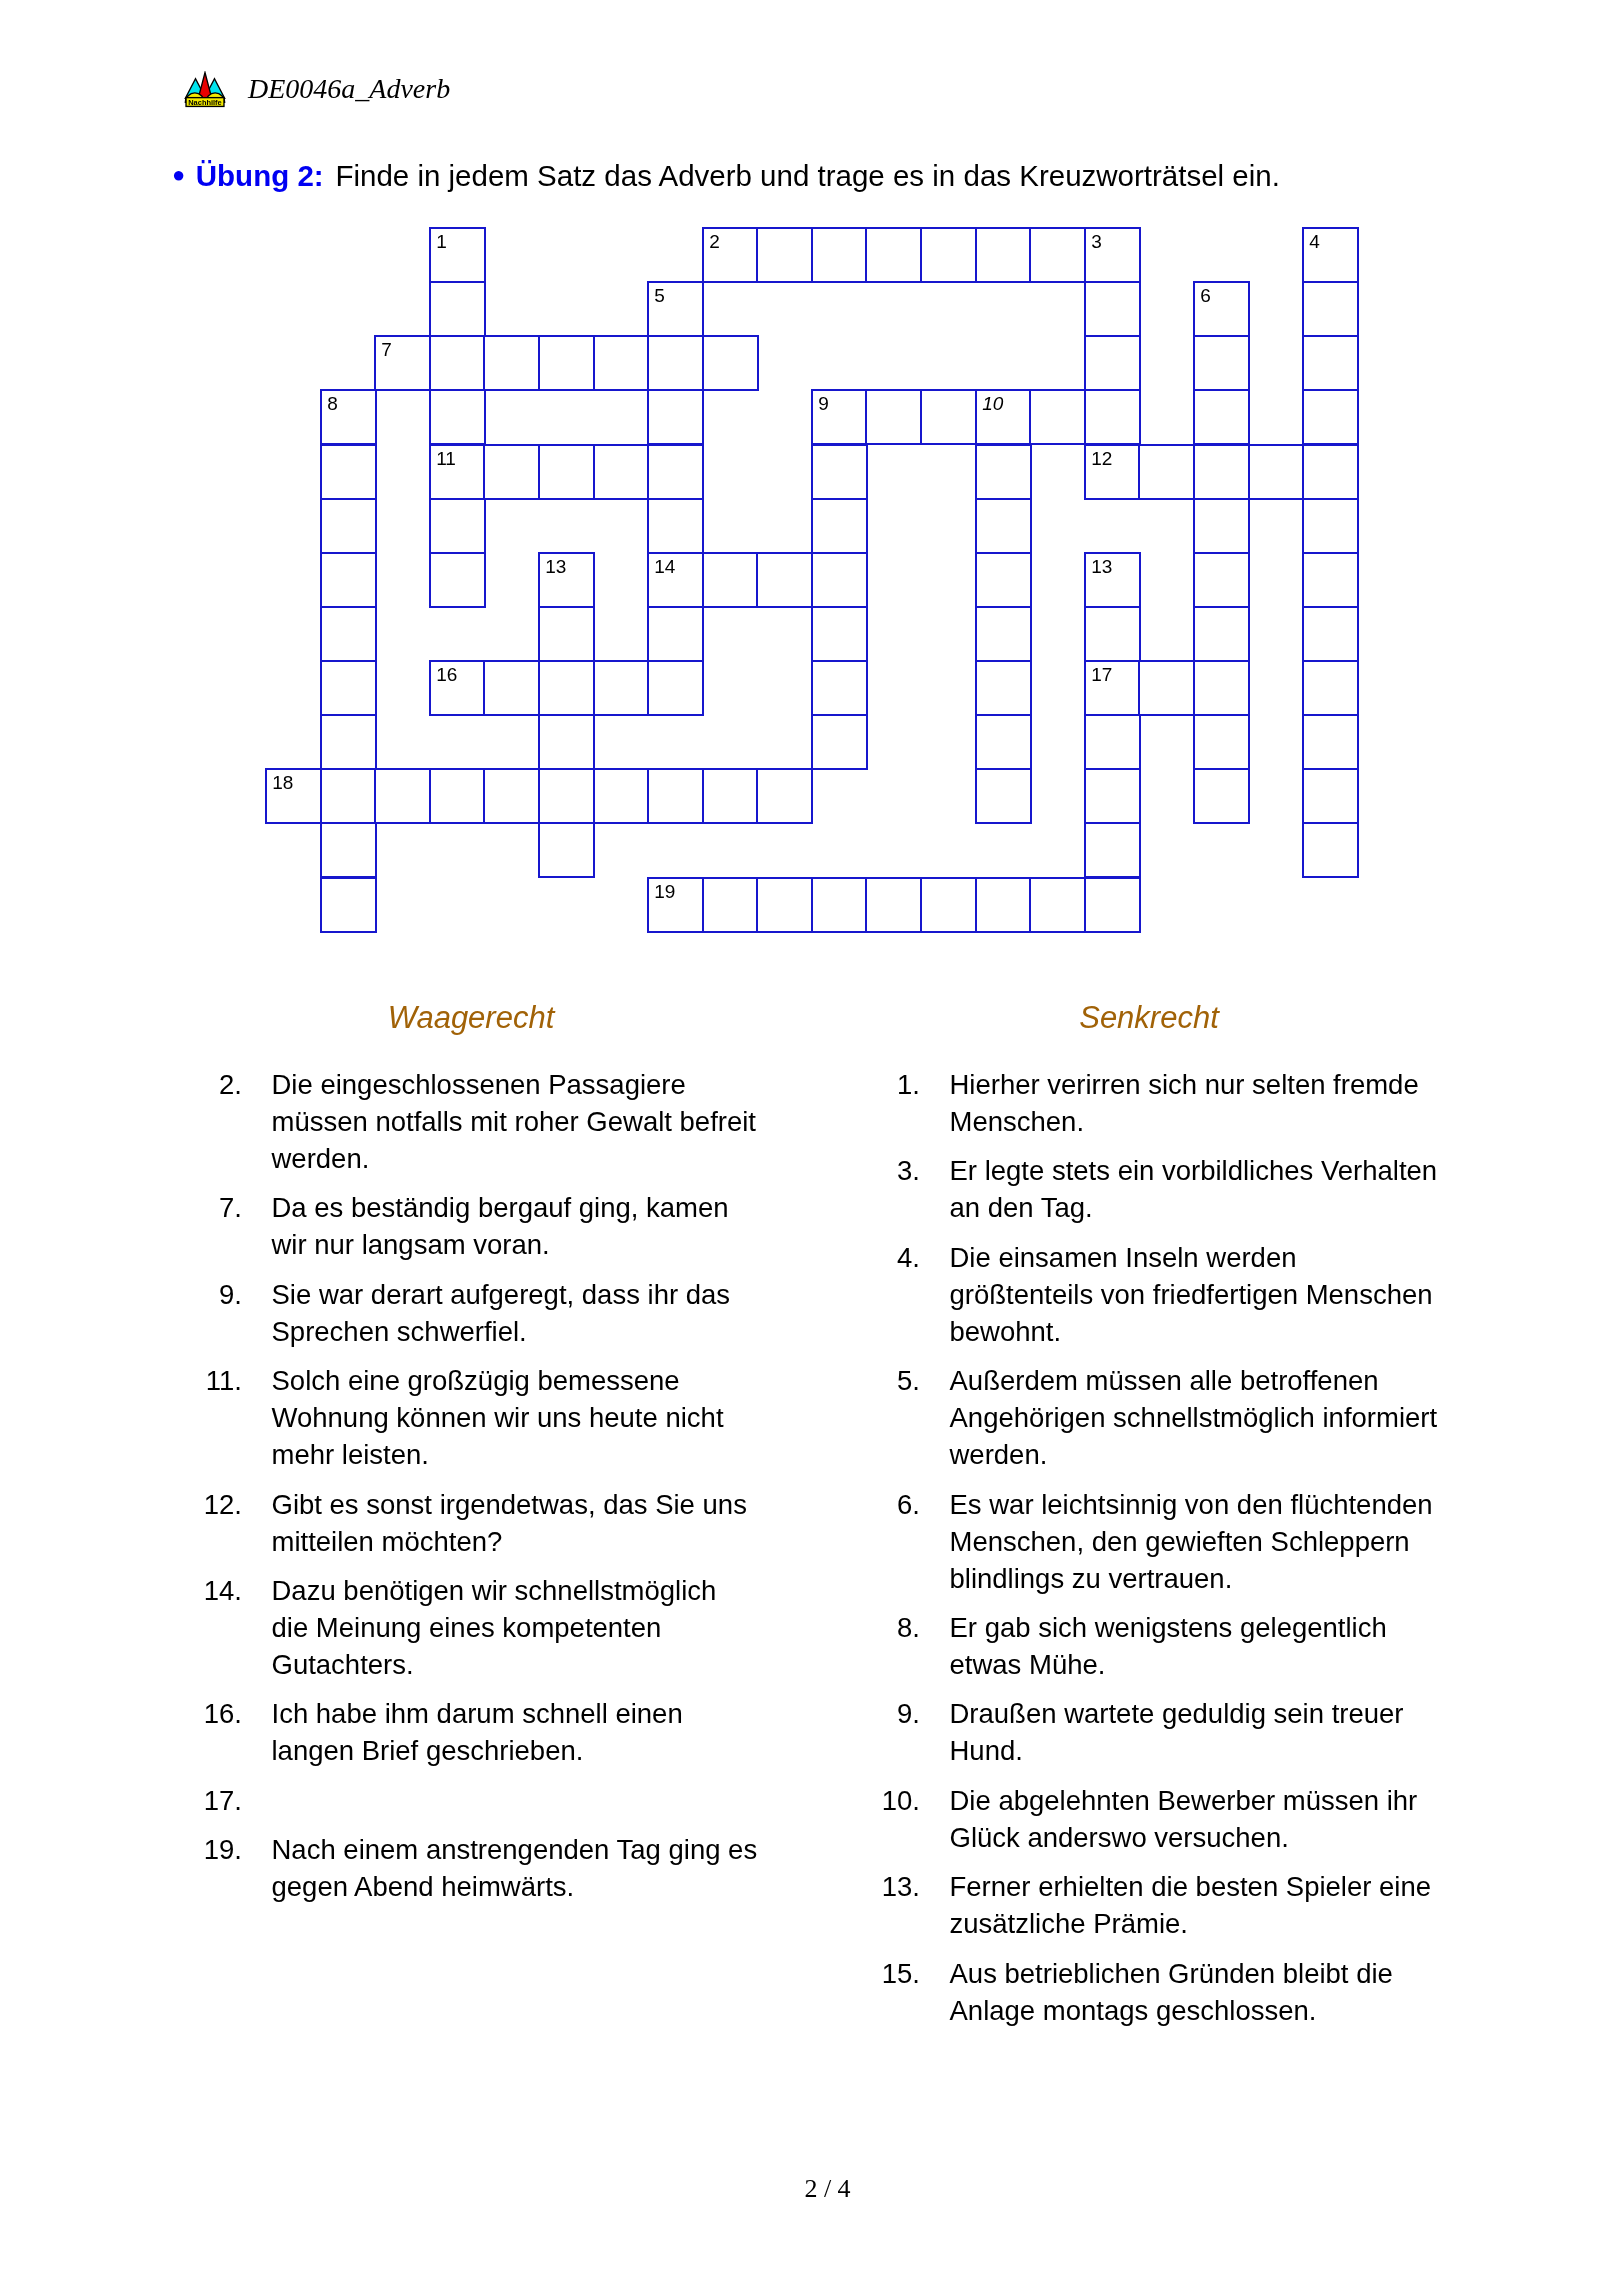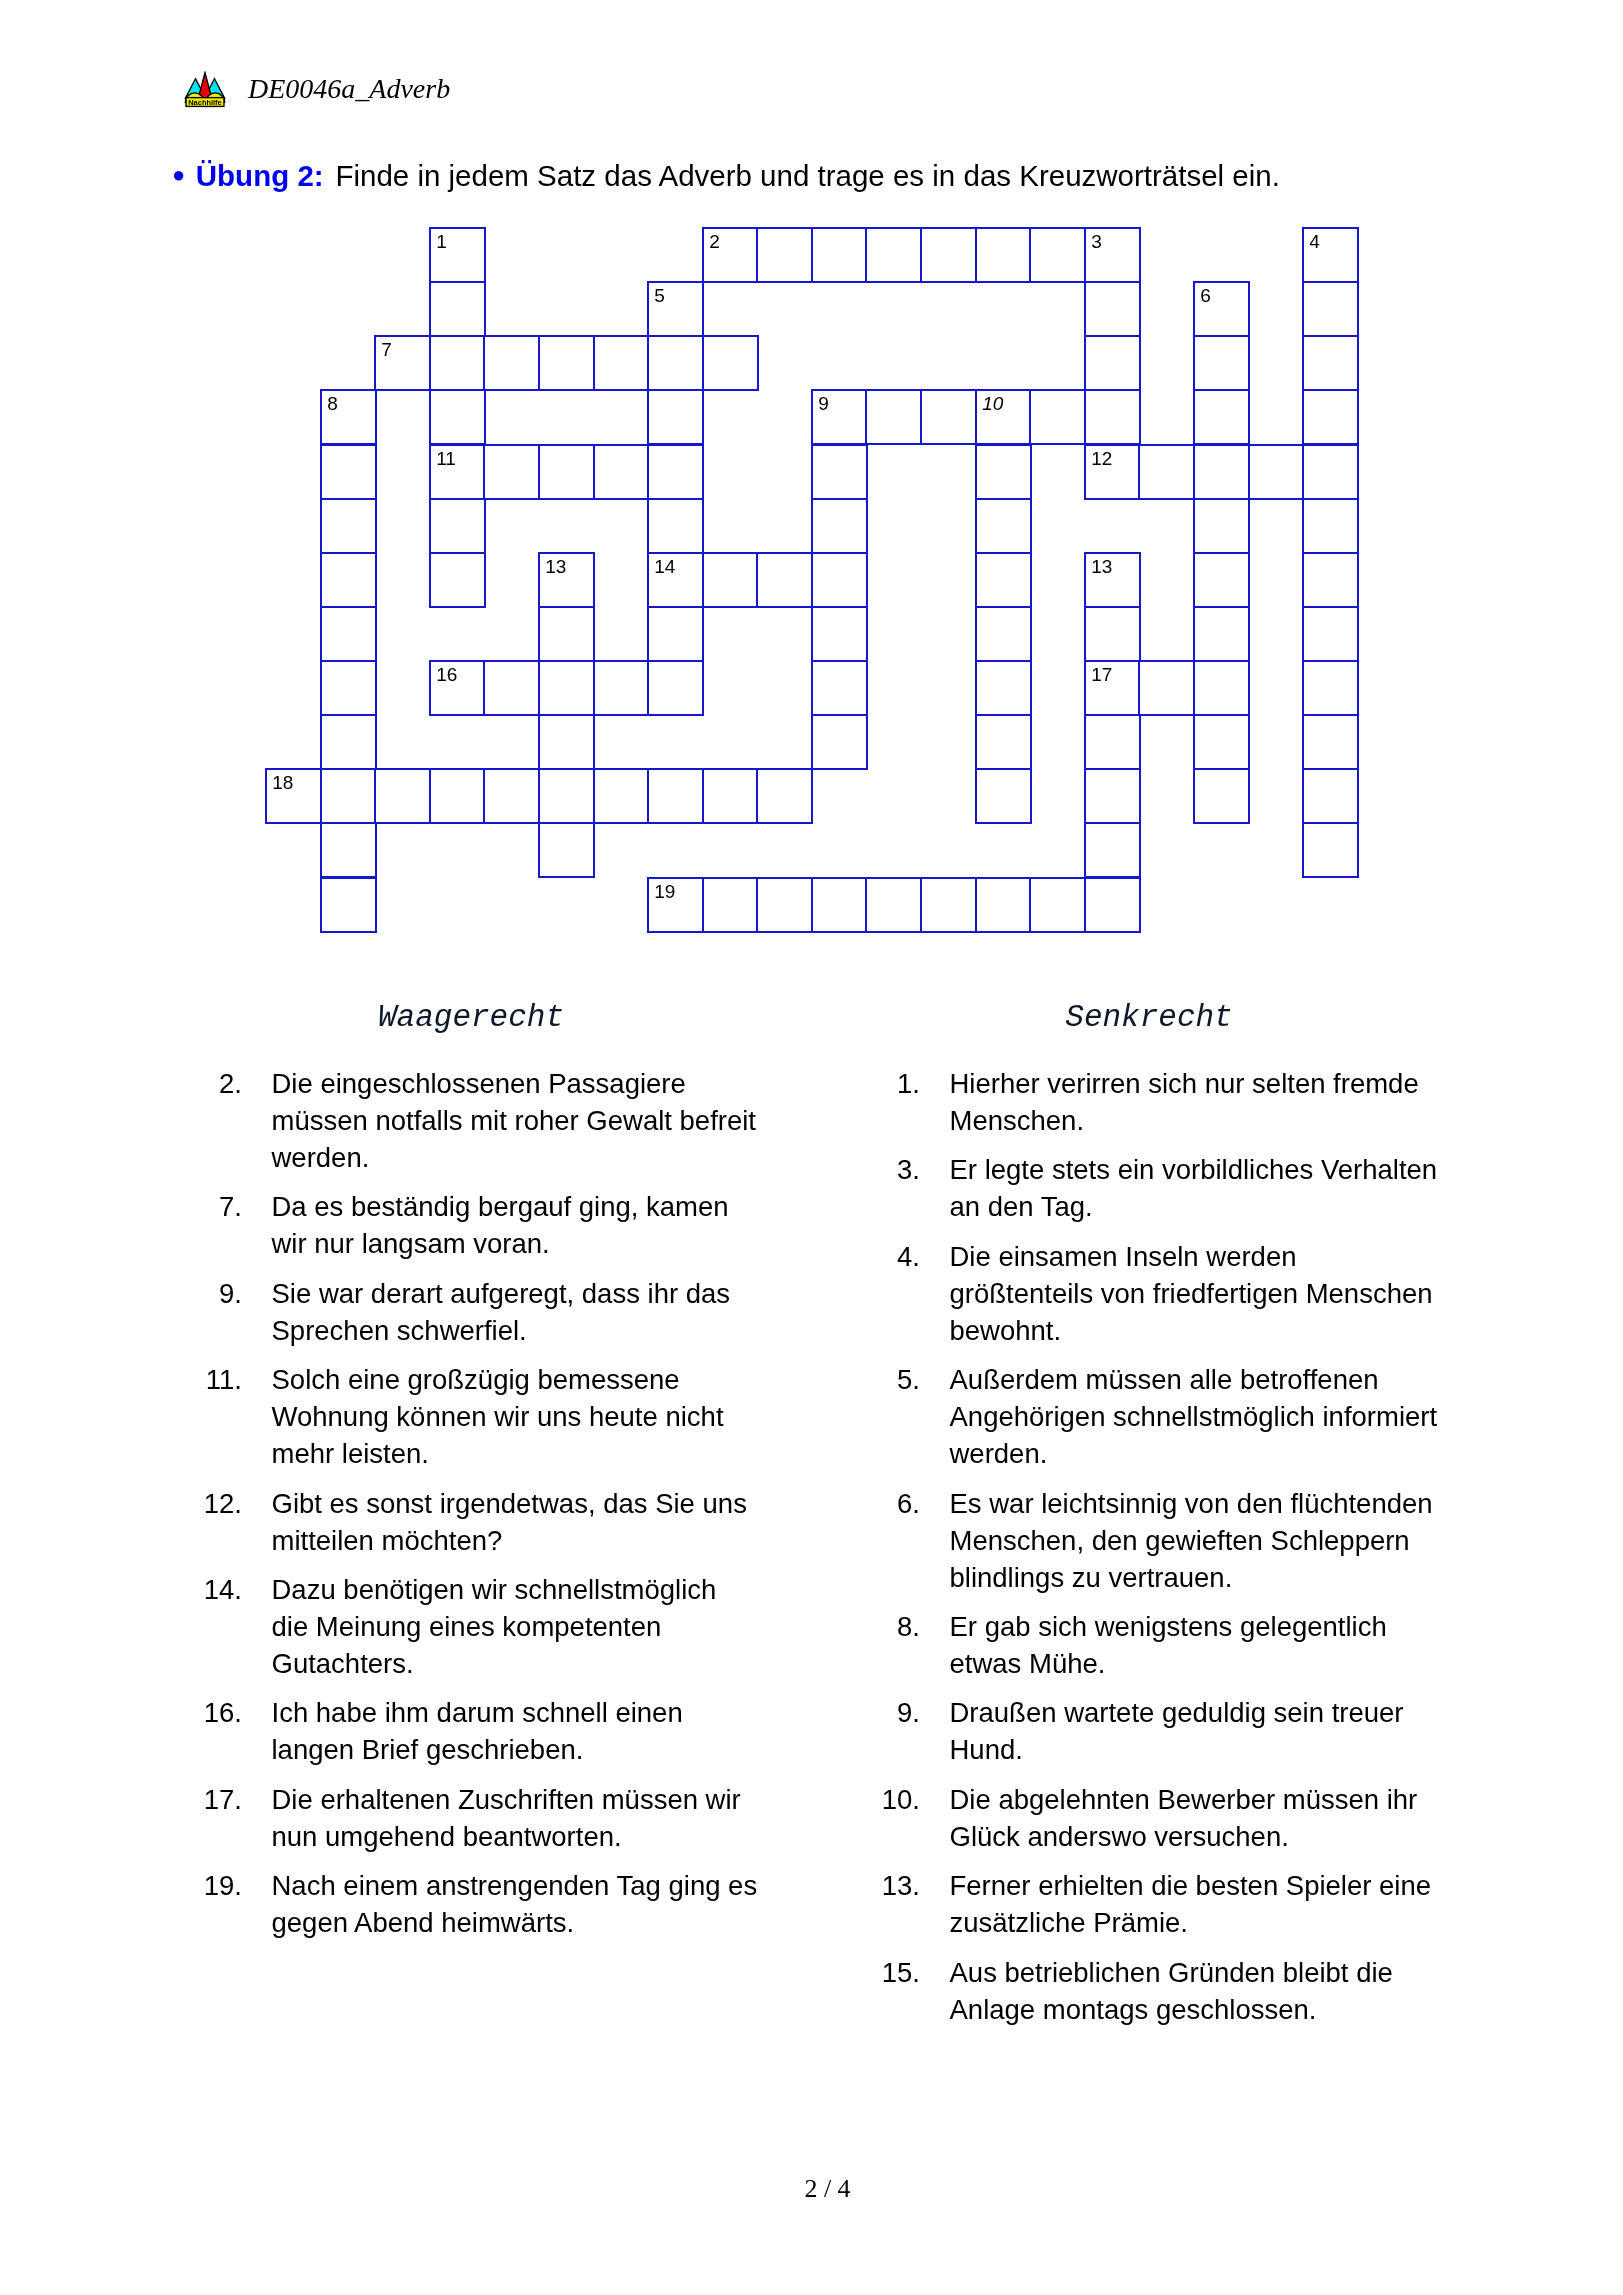--- a/index.html
+++ b/index.html
@@ -27,22 +27,22 @@
     position:absolute; width:57px; height:56px; box-sizing:border-box;
     border:2px solid #1717cd; background:#ffffff;
   }
   .cell-num { position:absolute; left:5.2px; top:2px; font-size:19px; color:#000; }
 
   
   .clues-col { position:absolute; top:1000px; width:628px; }
   .clues-col.left  { left:141px; }
   .clues-col.right { left:819px; }
   .clues-title {
-    text-align:center; color:#0f172a; font-style:italic; font-size:31px;
-    margin:0 0 30px 0; font-weight:normal;font-family:Liberation Mono, monospace;
+    text-align:center; color:#a16207; font-style:italic; font-size:31px;
+    margin:0 0 30px 0; font-weight:normal;
   }
   .clue { display:flex; margin-bottom:12.4px; font-size:27.5px; line-height:37px; }
   .clue-num { flex:none; width:85px; text-align:right; margin-right:29.5px; }
   .clue-text { width:488px; }
 
   
   .footer {
     position:absolute; left:0; top:2174px; width:1623px; text-align:center;
     font-family:"Liberation Serif", serif; font-size:26px;
   }
@@ -258,21 +258,20 @@
         <div class="clue">
           <span class="clue-num">14.</span>
           <span class="clue-text">Dazu benötigen wir schnellstmöglich die Meinung eines kompetenten Gutachters.</span>
         </div>
         <div class="clue">
           <span class="clue-num">16.</span>
           <span class="clue-text">Ich habe ihm darum schnell einen langen Brief geschrieben.</span>
         </div>
         <div class="clue">
           <span class="clue-num">17.</span>
-          <span class="clue-text">Die erhaltenen Zuschriften müssen wir nun umgehend beantworten.</span>
         </div>
         <div class="clue">
           <span class="clue-num">19.</span>
           <span class="clue-text">Nach einem anstrengenden Tag ging es gegen Abend heimwärts.</span>
         </div>
       </div>
   </div>
 
   <div class="clues-col right">
     <h2 class="clues-title">Senkrecht</h2>

